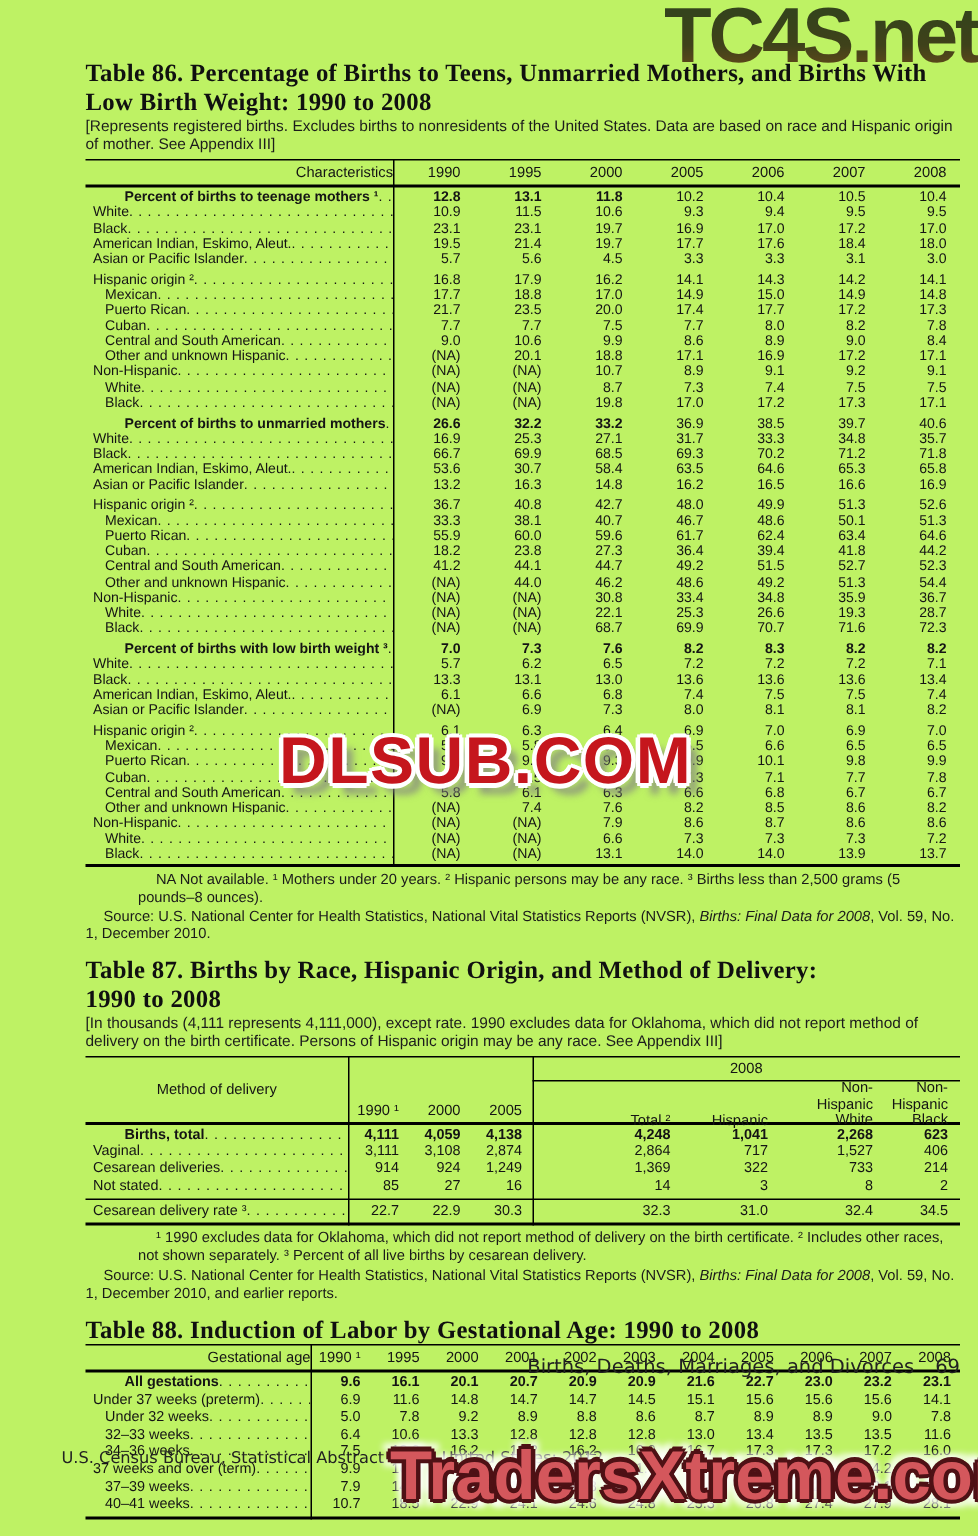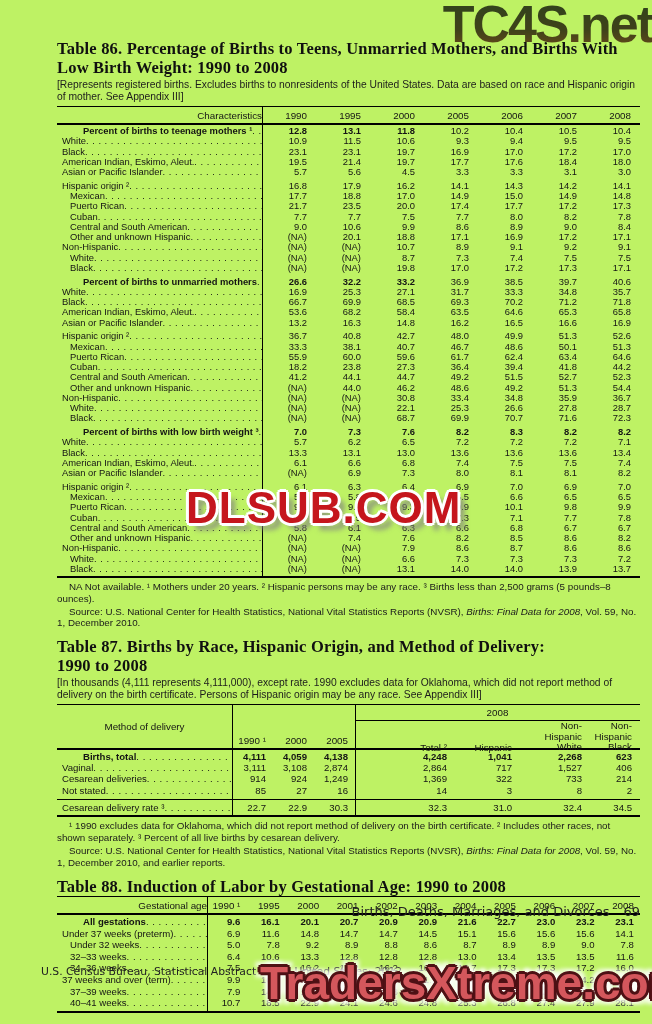--- a/index.html
+++ b/index.html
@@ -53,21 +53,21 @@
   .t87-labhead{flex:0 0 175px;display:flex;align-items:center;justify-content:center;}
   .t87-years{flex:0 0 123px;display:flex;align-items:flex-end;padding-bottom:2px;box-sizing:border-box;}
   .t87-group{flex:1;display:flex;flex-direction:column;}
   .t87-2008{border-bottom:1px solid #000;text-align:center;padding:2px 0 2px 0;}
   .t87-gcols{flex:1;display:flex;align-items:flex-end;padding-bottom:2px;}
   .h2l{line-height:10.5px;}
 
   
   .fn{font-size:9.8px;line-height:11.6px;margin:1.5px 0 0 0;text-indent:12px;color:#1a1a1a;}
   .fn i{font-style:italic;}
-  .after-tbl{margin-top:3px;}
+  .after-tbl{margin-top:3px;margin-left:35px;}
 
   
   .pg-line{position:absolute;right:12px;top:904px;z-index:2;font-family:"DejaVu Sans",sans-serif;
            font-size:13px;color:#222;}
   .pg-line .pgnum{margin-left:14px;}
   .credit{position:absolute;left:41px;top:965px;z-index:2;font-family:"DejaVu Sans",sans-serif;
           font-size:10.8px;color:#222;}
 
   
   .wm{position:absolute;font-weight:900;white-space:nowrap;}
@@ -334,21 +334,21 @@
             <div class="num c86">70.2</div>
             <div class="num c86">71.2</div>
             <div class="num c86">71.8</div>
           </div>
           <div class="trow">
             <div class="lab i0">
               <span class="labtext">American Indian, Eskimo, Aleut.</span>
               <span class="leader"></span>
             </div>
             <div class="num c86">53.6</div>
-            <div class="num c86">68.2</div>
+            <div class="num c86">30.7</div>
             <div class="num c86">58.4</div>
             <div class="num c86">63.5</div>
             <div class="num c86">64.6</div>
             <div class="num c86">65.3</div>
             <div class="num c86">65.8</div>
           </div>
           <div class="trow">
             <div class="lab i0">
               <span class="labtext">Asian or Pacific Islander</span>
               <span class="leader"></span>
@@ -455,21 +455,21 @@
           <div class="trow">
             <div class="lab i1">
               <span class="labtext">White</span>
               <span class="leader"></span>
             </div>
             <div class="num c86">(NA)</div>
             <div class="num c86">(NA)</div>
             <div class="num c86">22.1</div>
             <div class="num c86">25.3</div>
             <div class="num c86">26.6</div>
-            <div class="num c86">27.8</div>
+            <div class="num c86">19.3</div>
             <div class="num c86">28.7</div>
           </div>
           <div class="trow">
             <div class="lab i1">
               <span class="labtext">Black</span>
               <span class="leader"></span>
             </div>
             <div class="num c86">(NA)</div>
             <div class="num c86">(NA)</div>
             <div class="num c86">68.7</div>

